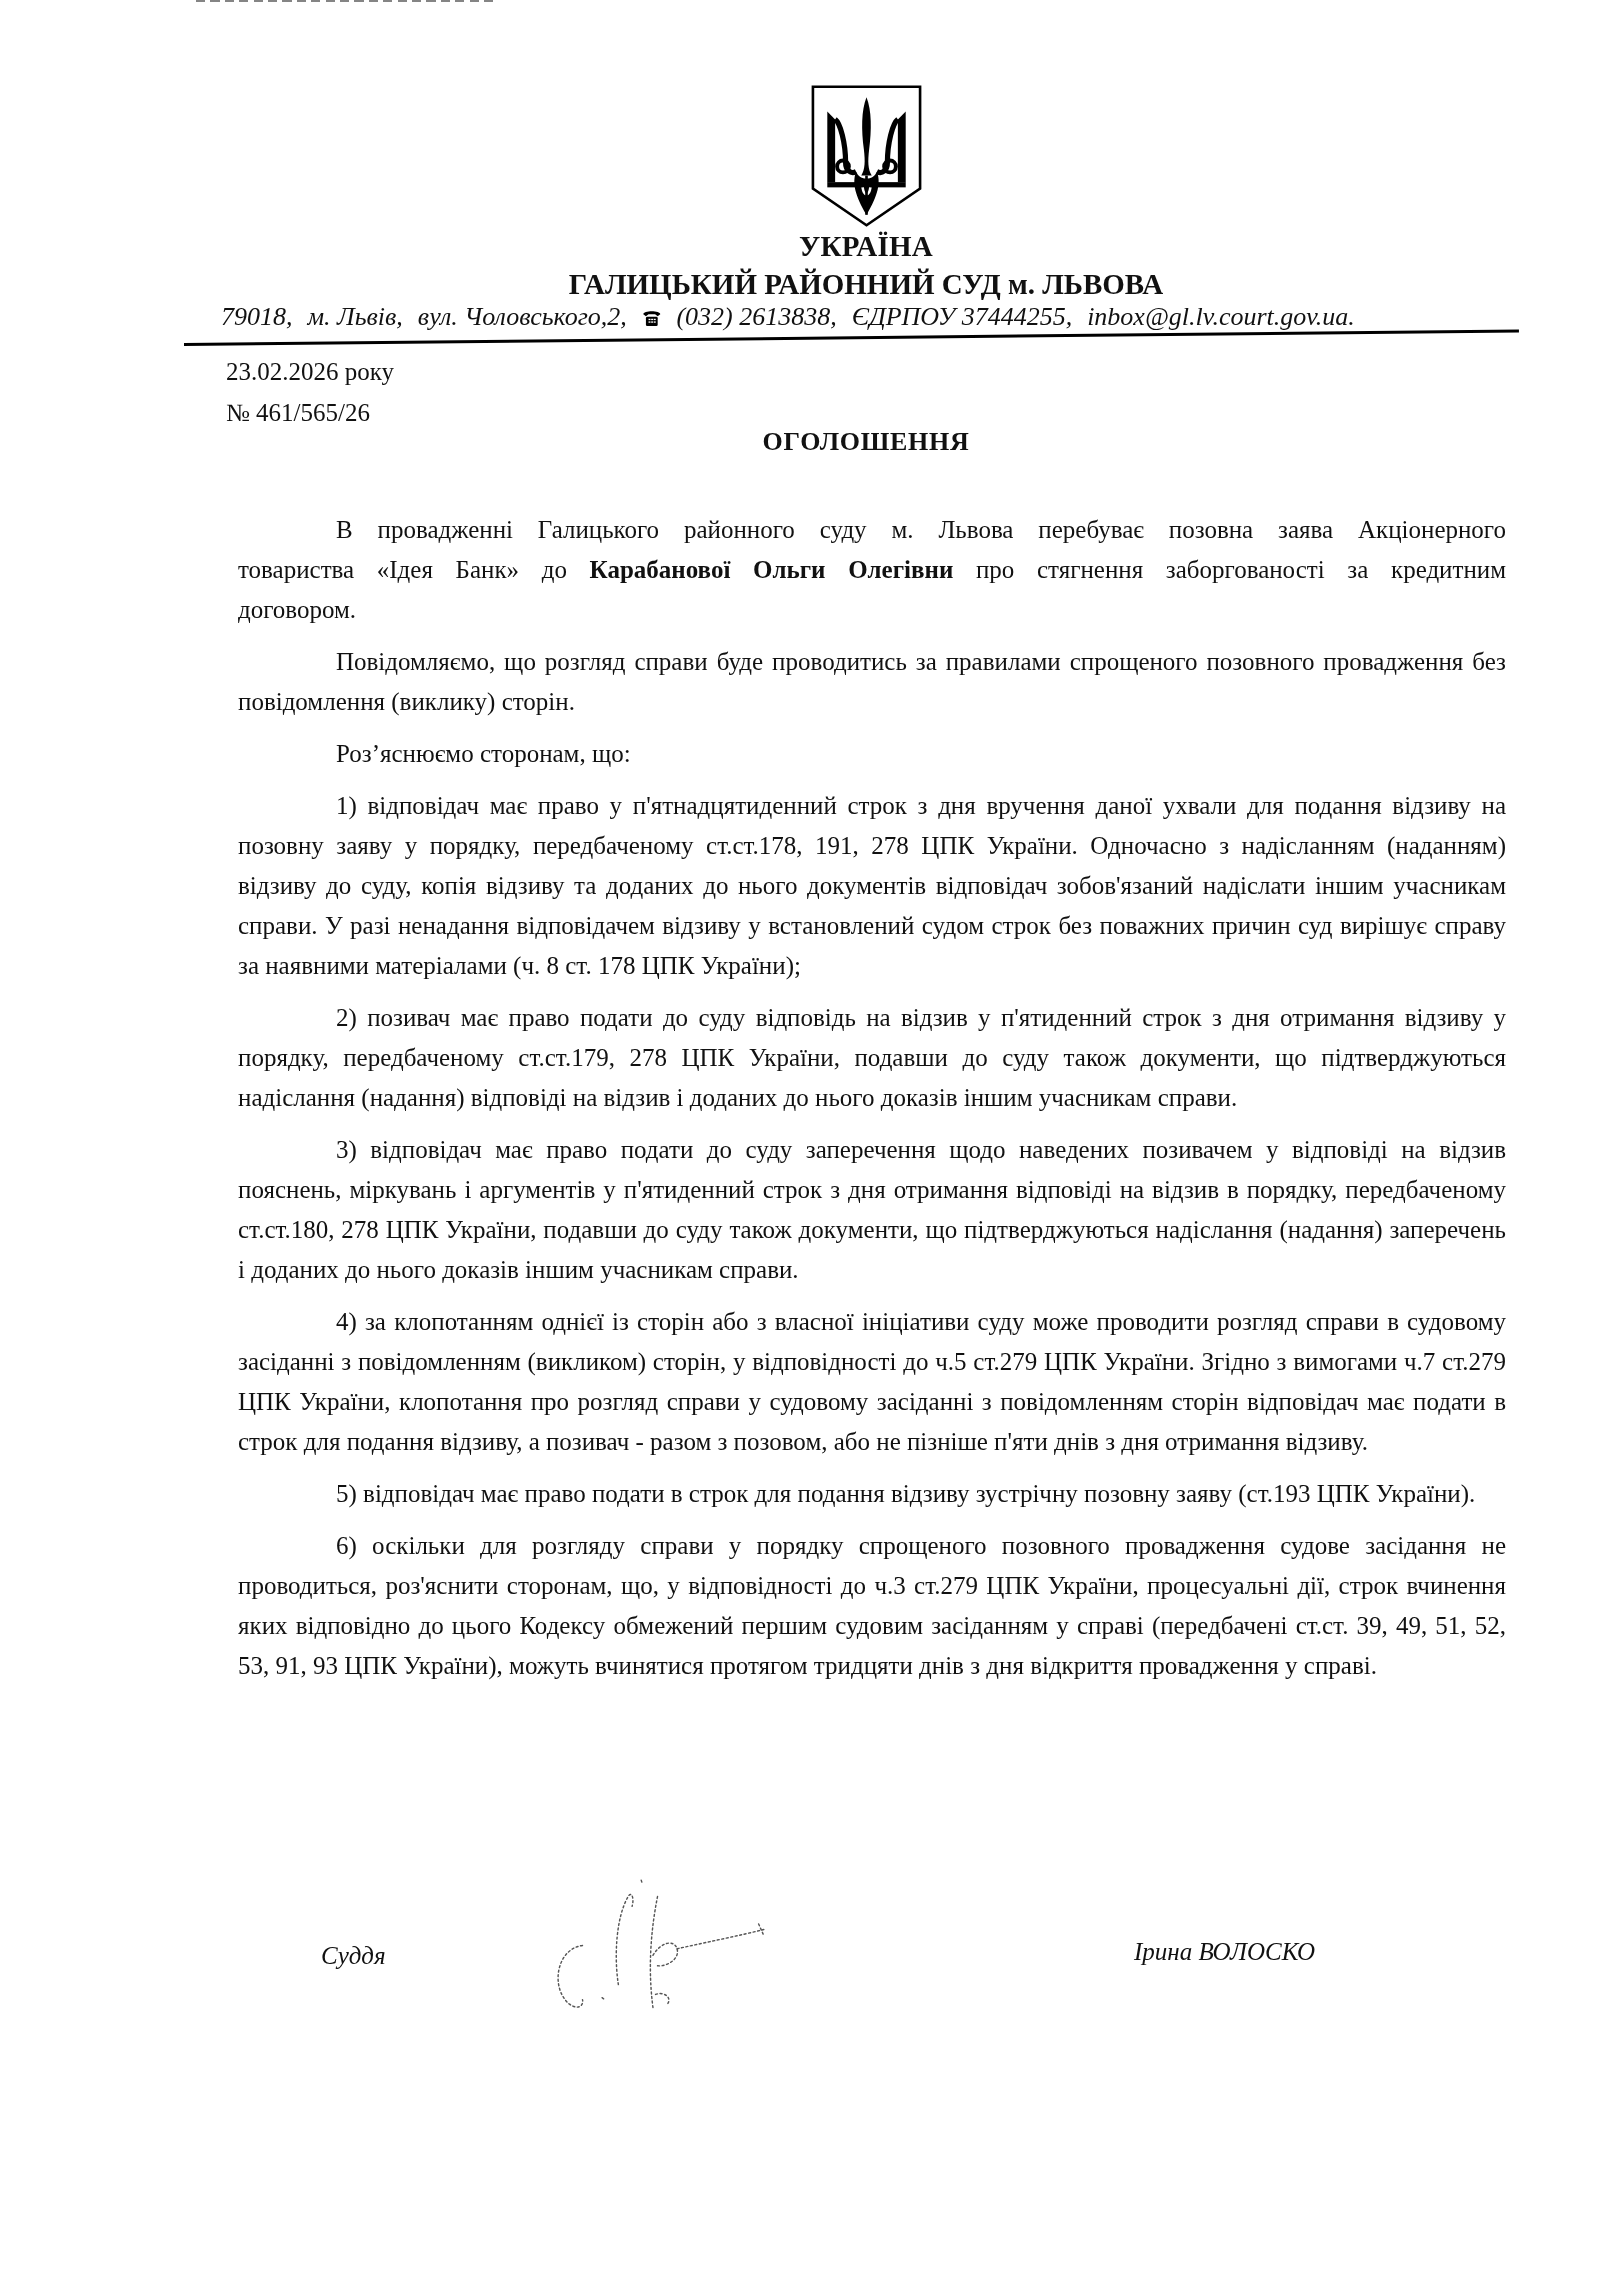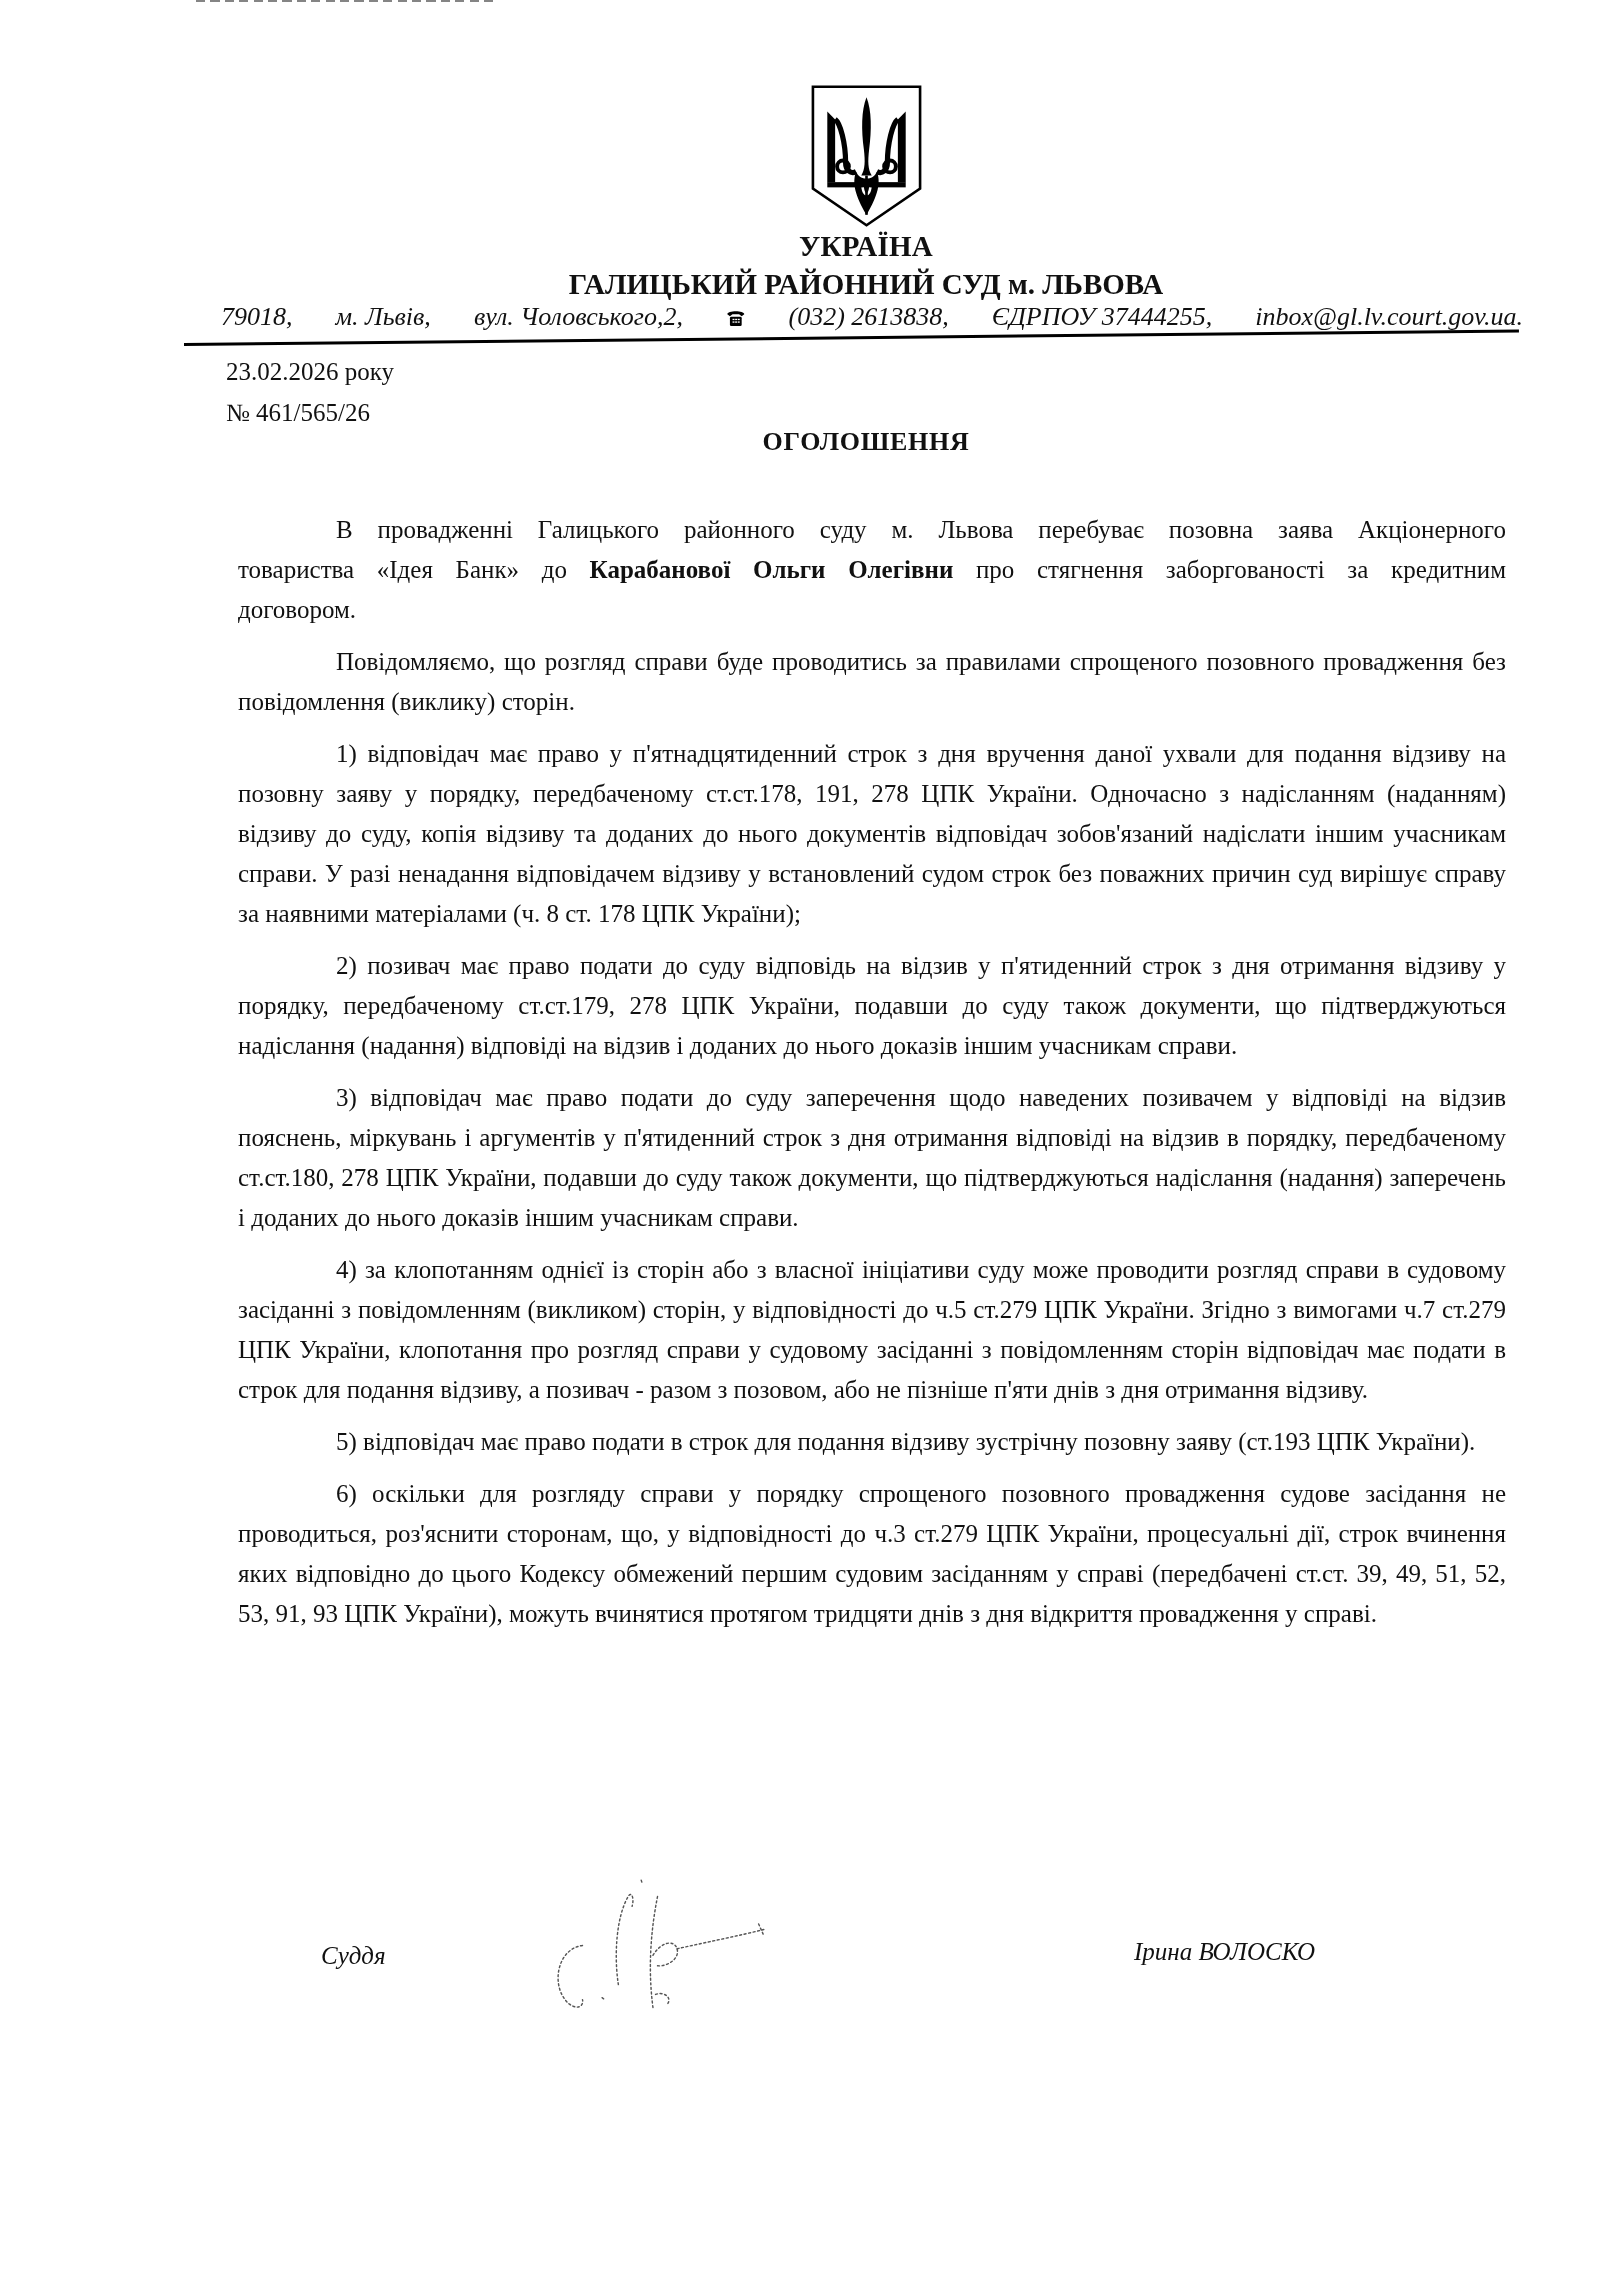--- a/index.html
+++ b/index.html
@@ -19,21 +19,21 @@
     font-weight: bold; font-size: 29px; letter-spacing: 0.3px;
     transform: translateX(55px);
   }
   .court {
     left: 0; width: 1622px; top: 268px; text-align: center;
     font-weight: bold; font-size: 29px;
     transform: translateX(55px);
   }
   .address {
     left: 221px; top: 302px; width: 1302px; font-style: italic; font-size: 26px;
-    white-space: nowrap; display: flex; align-items: baseline; gap: 26px; justify-content: space-between;
+    white-space: nowrap; display: flex; align-items: baseline; gap: 15px;
   }
   .address .phone-icon { display: inline-block; width: 19.6px; height: 18.3px; position: relative; top: 2px; }
   .divider {
     left: 184px; top: 343px; width: 1335px; height: 3.3px; background: #000;
     transform-origin: left center; transform: rotate(-0.58deg);
   }
   .meta { left: 226px; font-size: 25px; }
   .meta-date { top: 358px; }
   .meta-num { top: 399px; }
   .heading {
@@ -99,20 +99,21 @@
 <div class="abs divider"></div>
 
 <div class="abs meta meta-date">23.02.2026 року</div>
 <div class="abs meta meta-num">№ 461/565/26</div>
 
 <div class="abs heading">ОГОЛОШЕННЯ</div>
 
 <div class="abs body">
   <p class="first"><span>В провадженні Галицького районного суду м. Львова перебуває позовна заява Акціонерного товариства «Ідея Банк» до </span><b>Карабанової Ольги Олегівни</b><span> про стягнення заборгованості за кредитним договором.</span></p>
   <p>Повідомляємо, що розгляд справи буде проводитись за правилами спрощеного позовного провадження без повідомлення (виклику) сторін.</p>
+  <p>Роз’яснюємо сторонам, що:</p>
   <p>1) відповідач має право у п'ятнадцятиденний строк з дня вручення даної ухвали для подання відзиву на позовну заяву у порядку, передбаченому ст.ст.178, 191, 278 ЦПК України. Одночасно з надісланням (наданням) відзиву до суду, копія відзиву та доданих до нього документів відповідач зобов'язаний надіслати іншим учасникам справи. У разі ненадання відповідачем відзиву у встановлений судом строк без поважних причин суд вирішує справу за наявними матеріалами (ч. 8 ст. 178 ЦПК України);</p>
   <p>2) позивач має право подати до суду відповідь на відзив у п'ятиденний строк з дня отримання відзиву у порядку, передбаченому ст.ст.179, 278 ЦПК України, подавши до суду також документи, що підтверджуються надіслання (надання) відповіді на відзив і доданих до нього доказів іншим учасникам справи.</p>
   <p>3) відповідач має право подати до суду заперечення щодо наведених позивачем у відповіді на відзив пояснень, міркувань і аргументів у п'ятиденний строк з дня отримання відповіді на відзив в порядку, передбаченому ст.ст.180, 278 ЦПК України, подавши до суду також документи, що підтверджуються надіслання (надання) заперечень і доданих до нього доказів іншим учасникам справи.</p>
   <p>4) за клопотанням однієї із сторін або з власної ініціативи суду може проводити розгляд справи в судовому засіданні з повідомленням (викликом) сторін, у відповідності до ч.5 ст.279 ЦПК України. Згідно з вимогами ч.7 ст.279 ЦПК України, клопотання про розгляд справи у судовому засіданні з повідомленням сторін відповідач має подати в строк для подання відзиву, а позивач - разом з позовом, або не пізніше п'яти днів з дня отримання відзиву.</p>
   <p>5) відповідач має право подати в строк для подання відзиву зустрічну позовну заяву (ст.193 ЦПК України).</p>
   <p>6) оскільки для розгляду справи у порядку спрощеного позовного провадження судове засідання не проводиться, роз'яснити сторонам, що, у відповідності до ч.3 ст.279 ЦПК України, процесуальні дії, строк вчинення яких відповідно до цього Кодексу обмежений першим судовим засіданням у справі (передбачені ст.ст. 39, 49, 51, 52, 53, 91, 93 ЦПК України), можуть вчинятися протягом тридцяти днів з дня відкриття провадження у справі.</p>
 </div>
 
 <div class="abs sign-role">Суддя</div>
 

